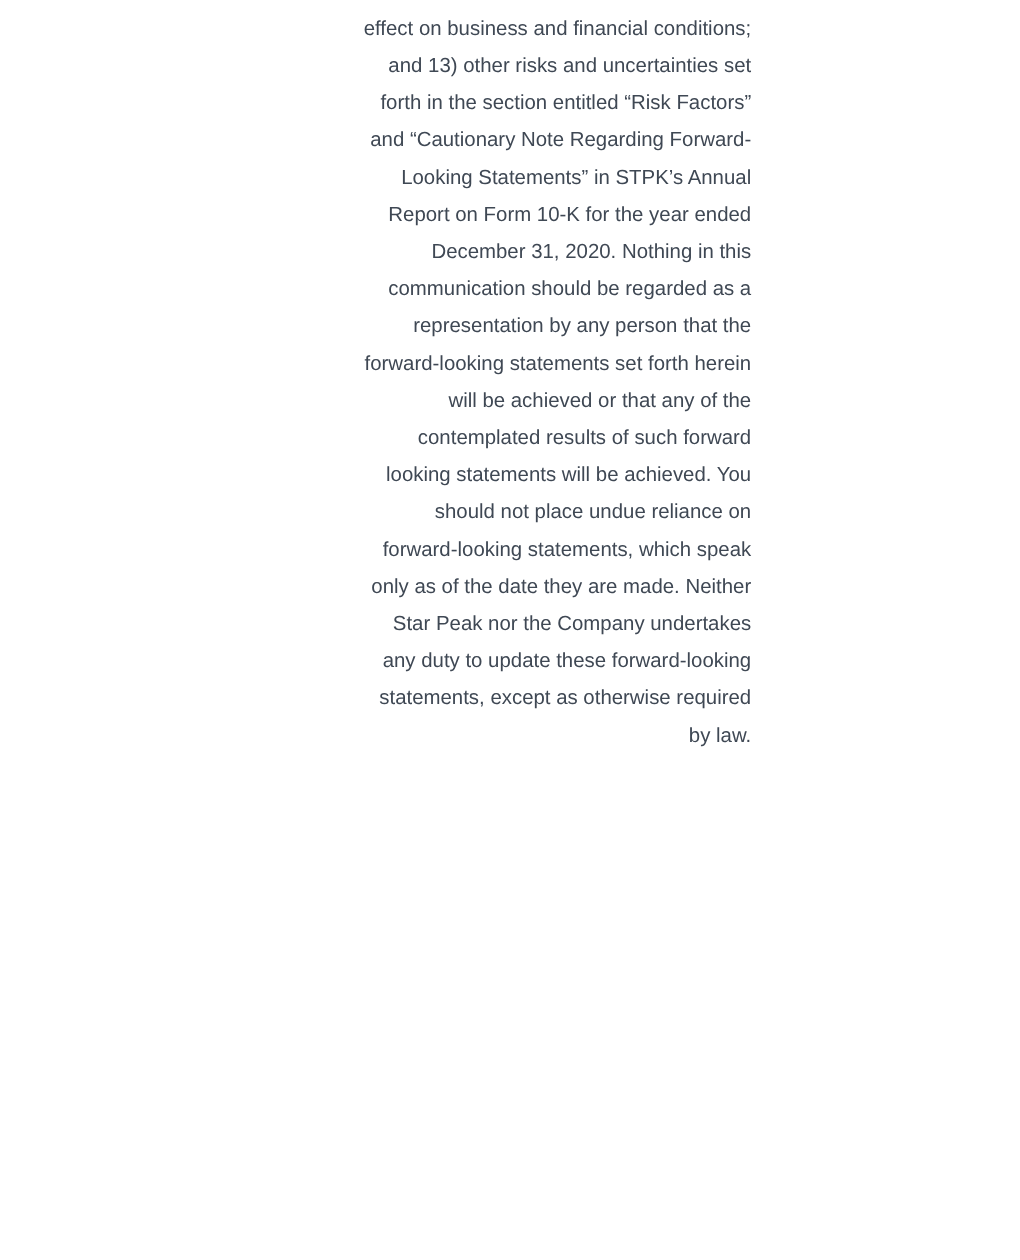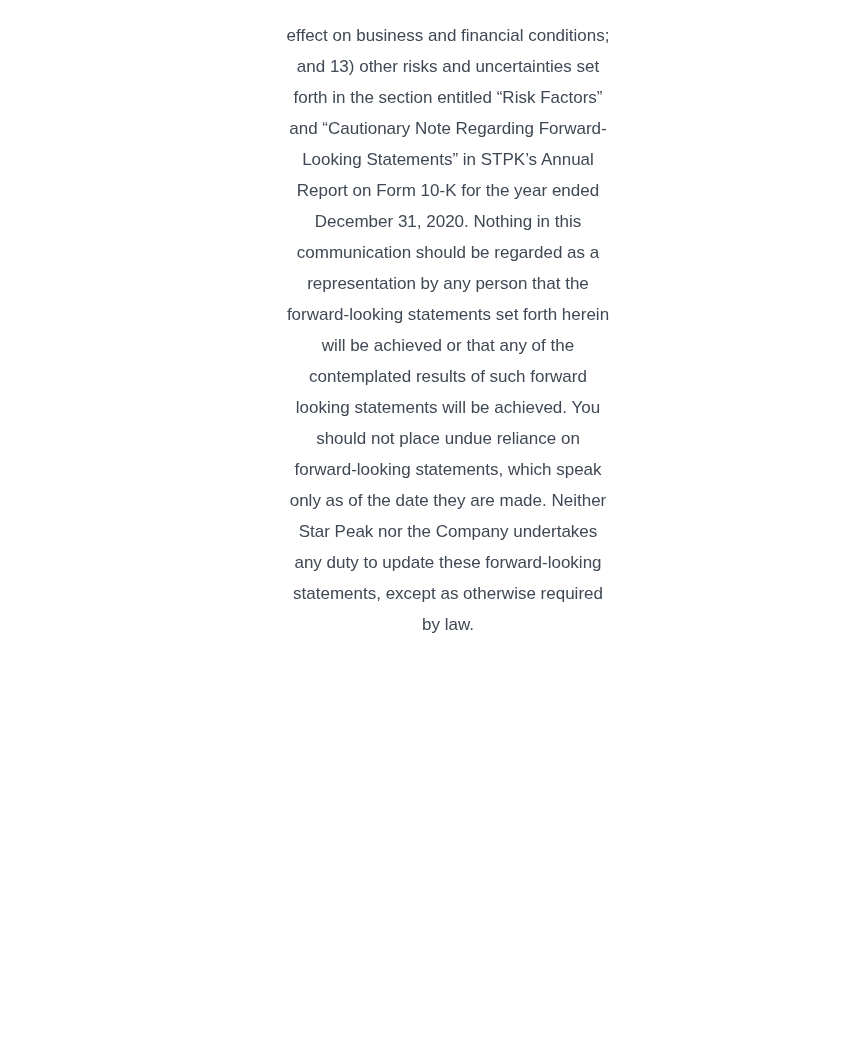--- a/index.html
+++ b/index.html
@@ -17,28 +17,28 @@
   .page {
     position: absolute;
     inset: 0;
     background: #ffffff;
   }
   .disclaimer {
     position: absolute;
     left: 246px;
     top: 8px;
     width: 380px;
-    margin: 12px;
+    margin: 0;
     font-family: "Liberation Sans", sans-serif;
     font-size: 17px;
     line-height: 31px;
     font-weight: 400;
     color: #3f4854;
     white-space: pre-line;
-    text-align: center;
+    text-align: right;
   }
 </style>
 </head>
 <body>
 
 <div class="page">
   <p class="disclaimer">effect on business and financial conditions;
 and 13) other risks and uncertainties set
 forth in the section entitled “Risk Factors”
 and “Cautionary Note Regarding Forward-

